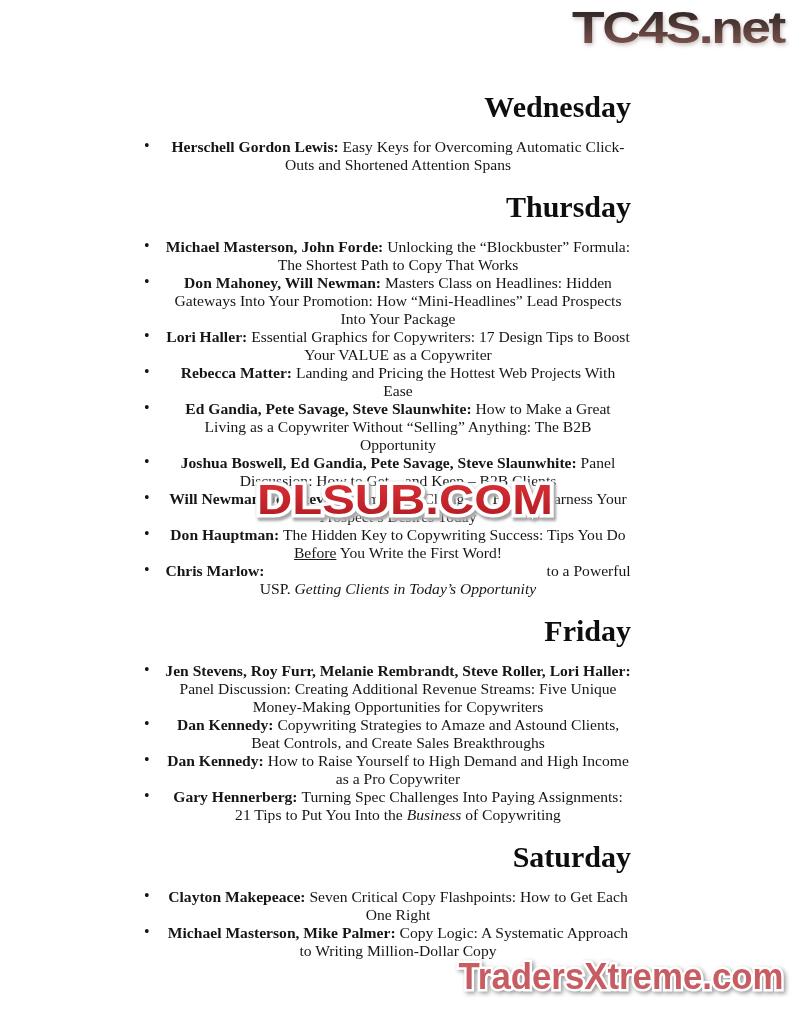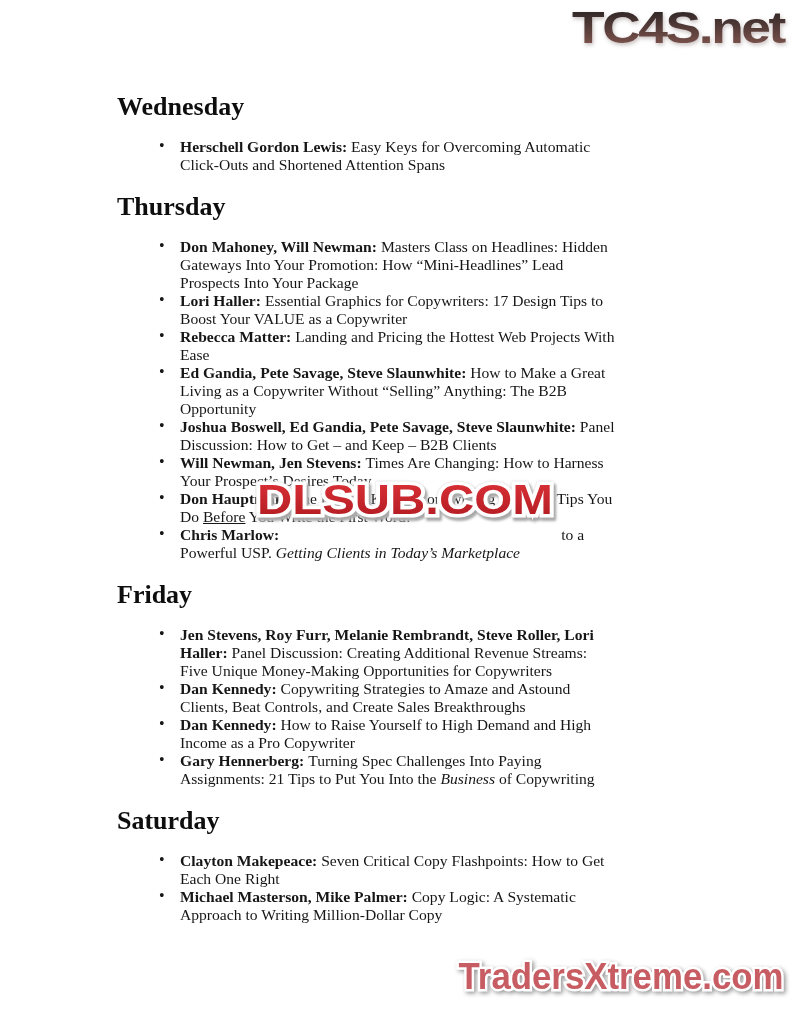--- a/index.html
+++ b/index.html
@@ -13,32 +13,34 @@
   }
   .content{
     position:absolute;
     left:117px;top:95px;
     width:514px;
     font-size:15.6px;
     line-height:18px;
   }
   .content h2{
     font-family:"Liberation Serif","DejaVu Serif",serif;
-    font-size:26px;
+    font-size:30px;
     line-height:24px;
     font-weight:bold;
     margin:21px 0 19px 0;
     color:#0e0e0e;
     letter-spacing:0;
+    text-align:right;
   }
   .content h2:first-child{margin-top:0;}
   .content ul{
-    margin:15px;
+    margin:0;
     padding:0 0 0 48px;
     list-style:none;
+    text-align:center;
   }
   .content li{
     position:relative;
     margin:0;
   }
   .content li::before{
     content:"\2022";
     position:absolute;
     left:-21px;
     top:-1px;
@@ -86,28 +88,29 @@
     </svg>
   </div>
 
   <div class="content">
       <h2>Wednesday</h2>
       <ul>
         <li><span class="b">Herschell Gordon Lewis: </span><span class="">Easy Keys for Overcoming Automatic Click-Outs and Shortened Attention Spans</span></li>
       </ul>
       <h2>Thursday</h2>
       <ul>
+        <li><span class="b">Michael Masterson, John Forde: </span><span class="">Unlocking the “Blockbuster” Formula: The Shortest Path to Copy That Works</span></li>
         <li><span class="b">Don Mahoney, Will Newman: </span><span class="">Masters Class on Headlines: Hidden Gateways Into Your Promotion: How “Mini-Headlines” Lead Prospects Into Your Package</span></li>
         <li><span class="b">Lori Haller: </span><span class="">Essential Graphics for Copywriters: 17 Design Tips to Boost Your VALUE as a Copywriter</span></li>
         <li><span class="b">Rebecca Matter: </span><span class="">Landing and Pricing the Hottest Web Projects With Ease</span></li>
         <li><span class="b">Ed Gandia, Pete Savage, Steve Slaunwhite: </span><span class="">How to Make a Great Living as a Copywriter Without “Selling” Anything: The B2B Opportunity</span></li>
         <li><span class="b">Joshua Boswell, Ed Gandia, Pete Savage, Steve Slaunwhite: </span><span class="">Panel Discussion: How to Get – and Keep – B2B Clients</span></li>
         <li><span class="b">Will Newman, Jen Stevens: </span><span class="">Times Are Changing: How to Harness Your Prospect’s Desires Today</span></li>
         <li><span class="b">Don Hauptman: </span><span class="">The Hidden Key to Copywriting Success: Tips You Do </span><span class="u">Before</span><span class=""> You Write the First Word!</span></li>
-        <li><span class="b">Chris Marlow:</span><span class="obscured-gap"></span><span class="">to a Powerful USP. </span><span class="i">Getting Clients in Today’s Marketplace</span></li>
+        <li><span class="b">Chris Marlow:</span><span class="obscured-gap"></span><span class="">to a Powerful USP. </span><span class="i">Getting Clients in Today’s Opportunity</span></li>
       </ul>
       <h2>Friday</h2>
       <ul>
         <li><span class="b">Jen Stevens, Roy Furr, Melanie Rembrandt, Steve Roller, Lori Haller: </span><span class="">Panel Discussion: Creating Additional Revenue Streams: Five Unique Money-Making Opportunities for Copywriters</span></li>
         <li><span class="b">Dan Kennedy: </span><span class="">Copywriting Strategies to Amaze and Astound Clients, Beat Controls, and Create Sales Breakthroughs</span></li>
         <li><span class="b">Dan Kennedy: </span><span class="">How to Raise Yourself to High Demand and High Income as a Pro Copywriter</span></li>
         <li><span class="b">Gary Hennerberg: </span><span class="">Turning Spec Challenges Into Paying Assignments: 21 Tips to Put You Into the </span><span class="i">Business</span><span class=""> of Copywriting</span></li>
       </ul>
       <h2>Saturday</h2>
       <ul>

